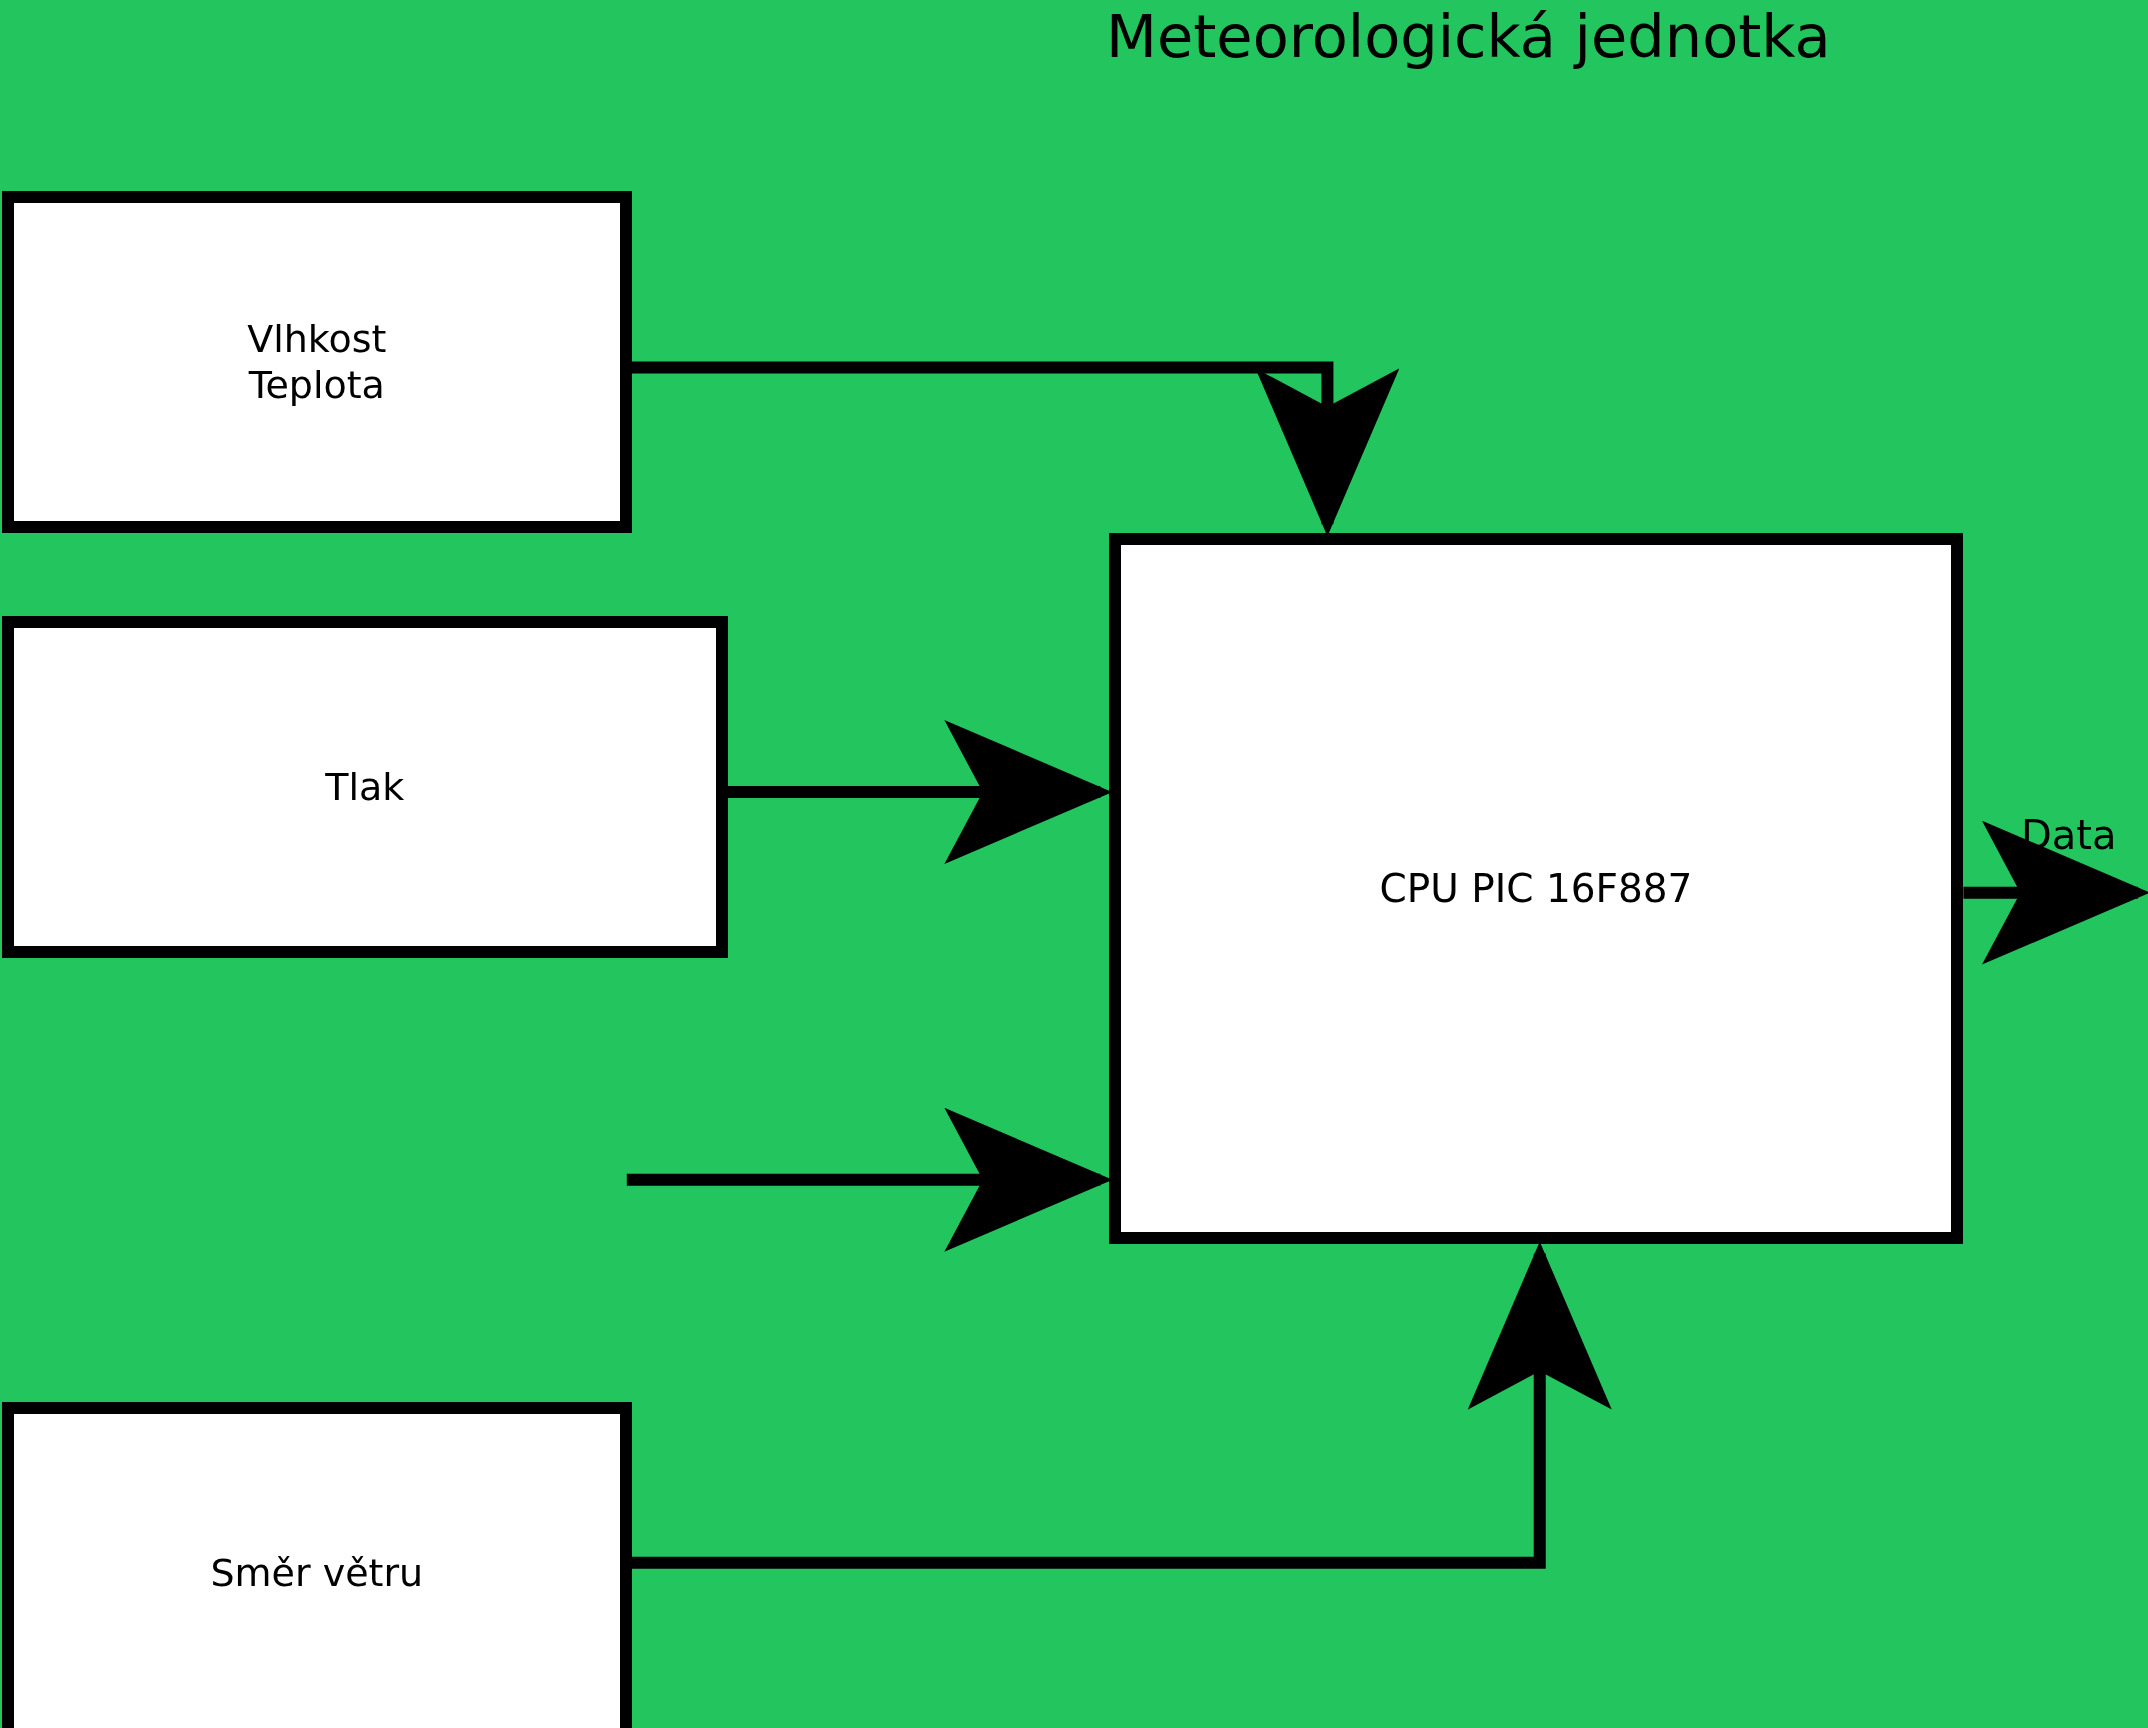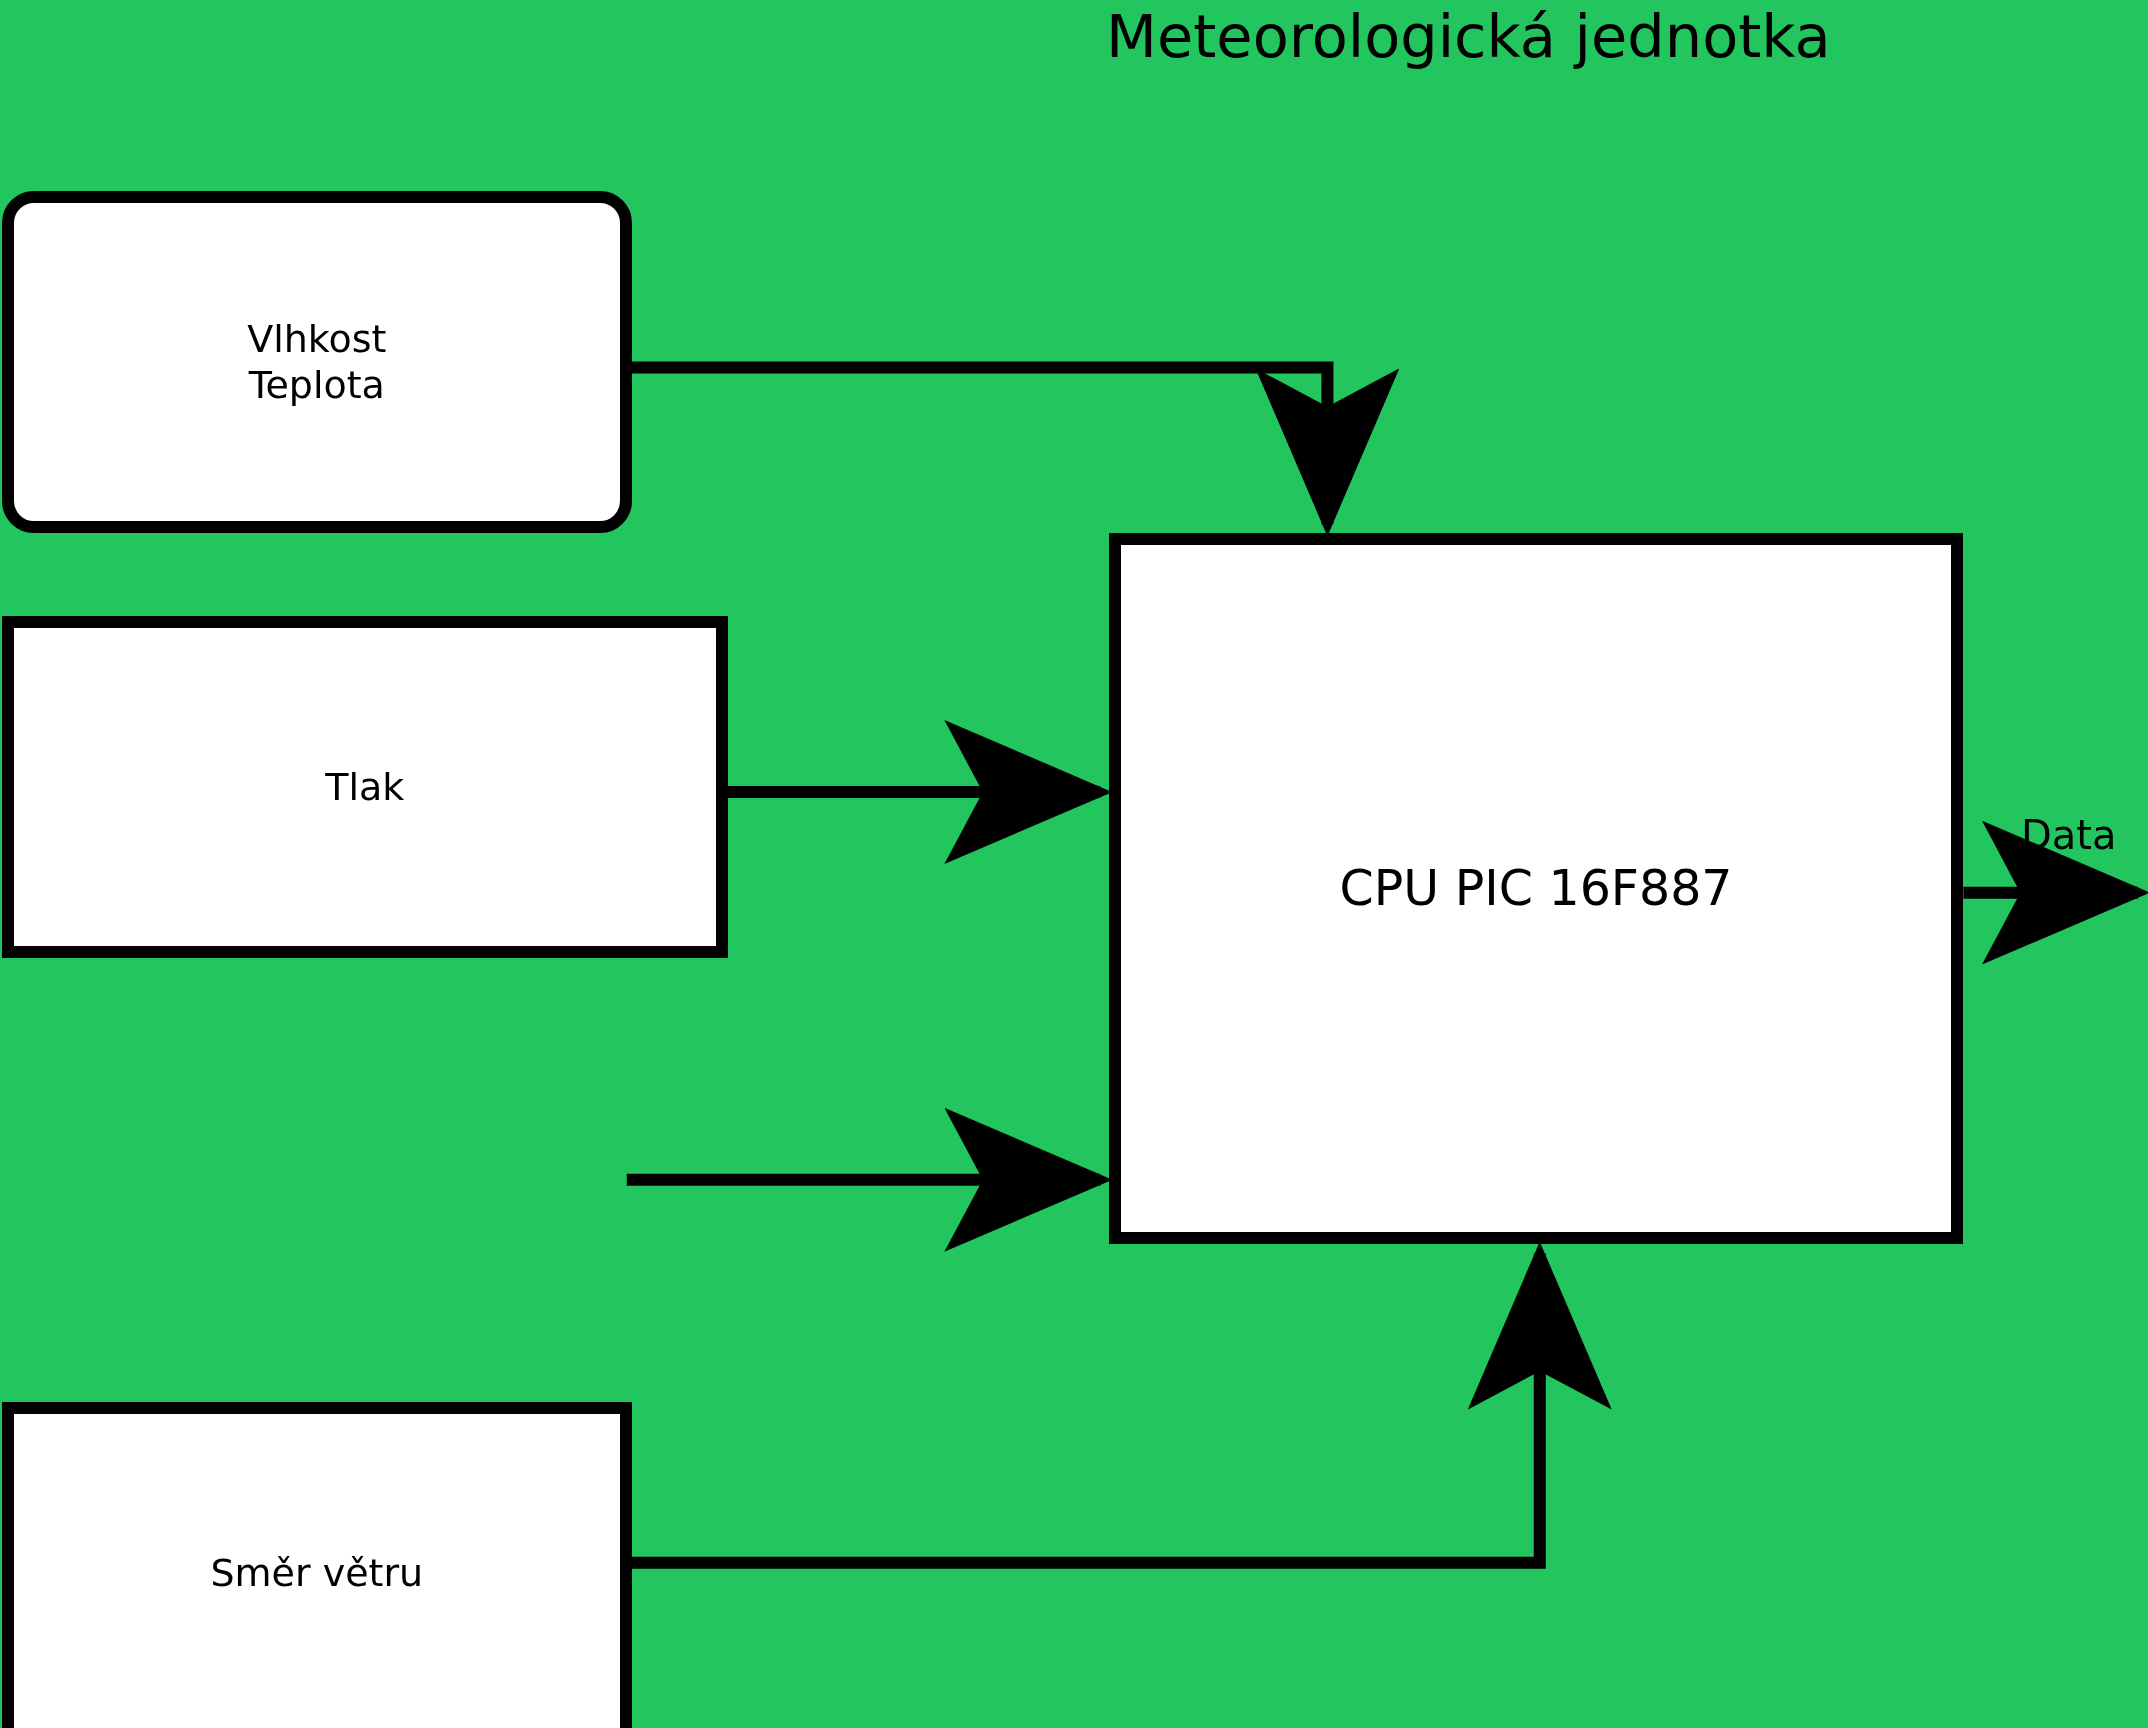--- a/index.html
+++ b/index.html
@@ -48,26 +48,26 @@
     justify-content: center;
   }
   .block-label {
     font-size: 38px;
     line-height: 1.22;
     text-align: center;
     color: #000000;
     font-family: "DejaVu Sans", sans-serif;
     white-space: pre-line;
   }
-  #block-humidity-temp { left: 1.8px;    top: 191px;  width: 630px; height: 342px; border-radius: 32px; }
+  #block-humidity-temp { left: 1.8px;    top: 191px;  width: 630px; height: 342px; }
   #block-pressure      { left: 1.8px;    top: 616px;  width: 726px; height: 342px; }
   #block-wind-speed    { left: 1.8px;    top: 1001px; width: 630px; height: 342px; }
   #block-wind-dir      { left: 1.8px;    top: 1402px; width: 630px; height: 342px; }
   #block-cpu           { left: 1109px; top: 533px;  width: 854px; height: 711px; }
-  #block-cpu .block-label { font-size: 49px; }
+  #block-cpu .block-label { font-size: 39px; }
   .edge-label {
     position: absolute;
     font-size: 40px;
     color: #000000;
     font-family: "DejaVu Sans", sans-serif;
     white-space: nowrap;
   }
   #label-data { left: 2021px; top: 812px; }
 </style>
 </head>

